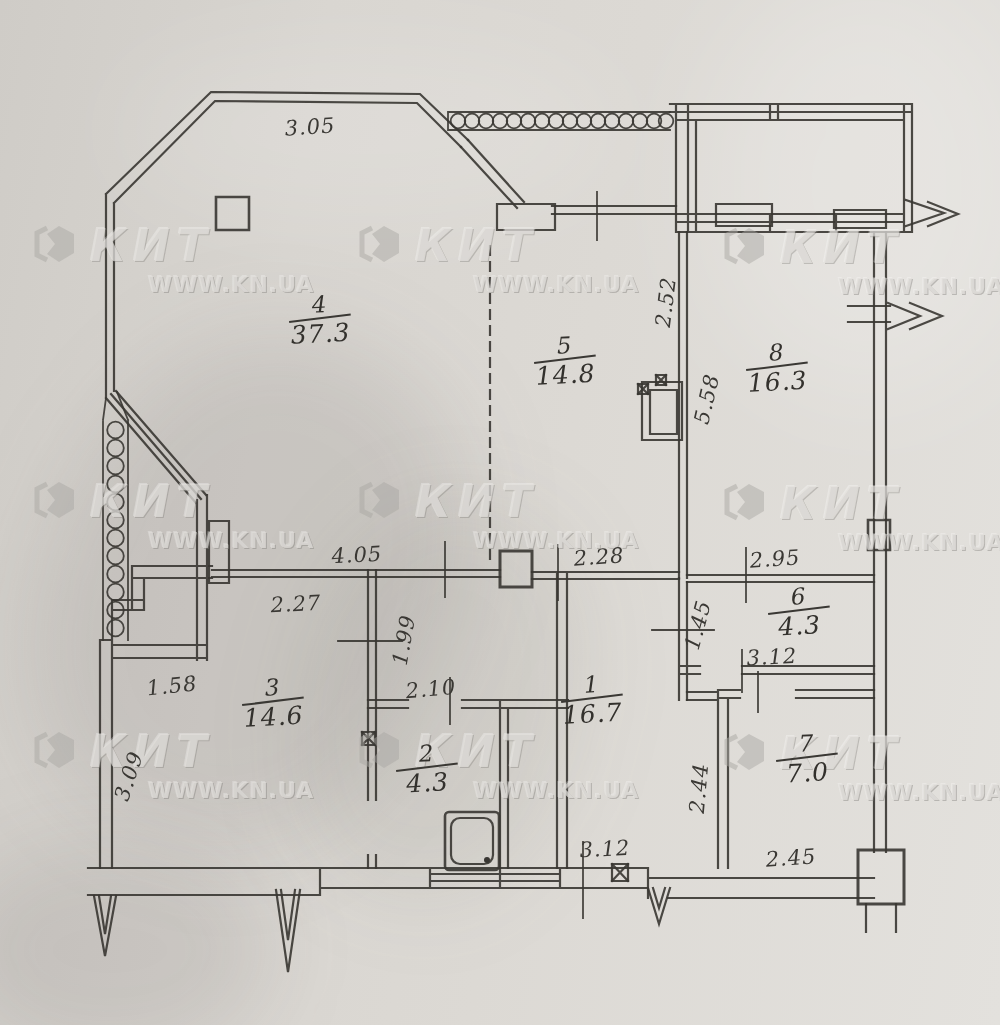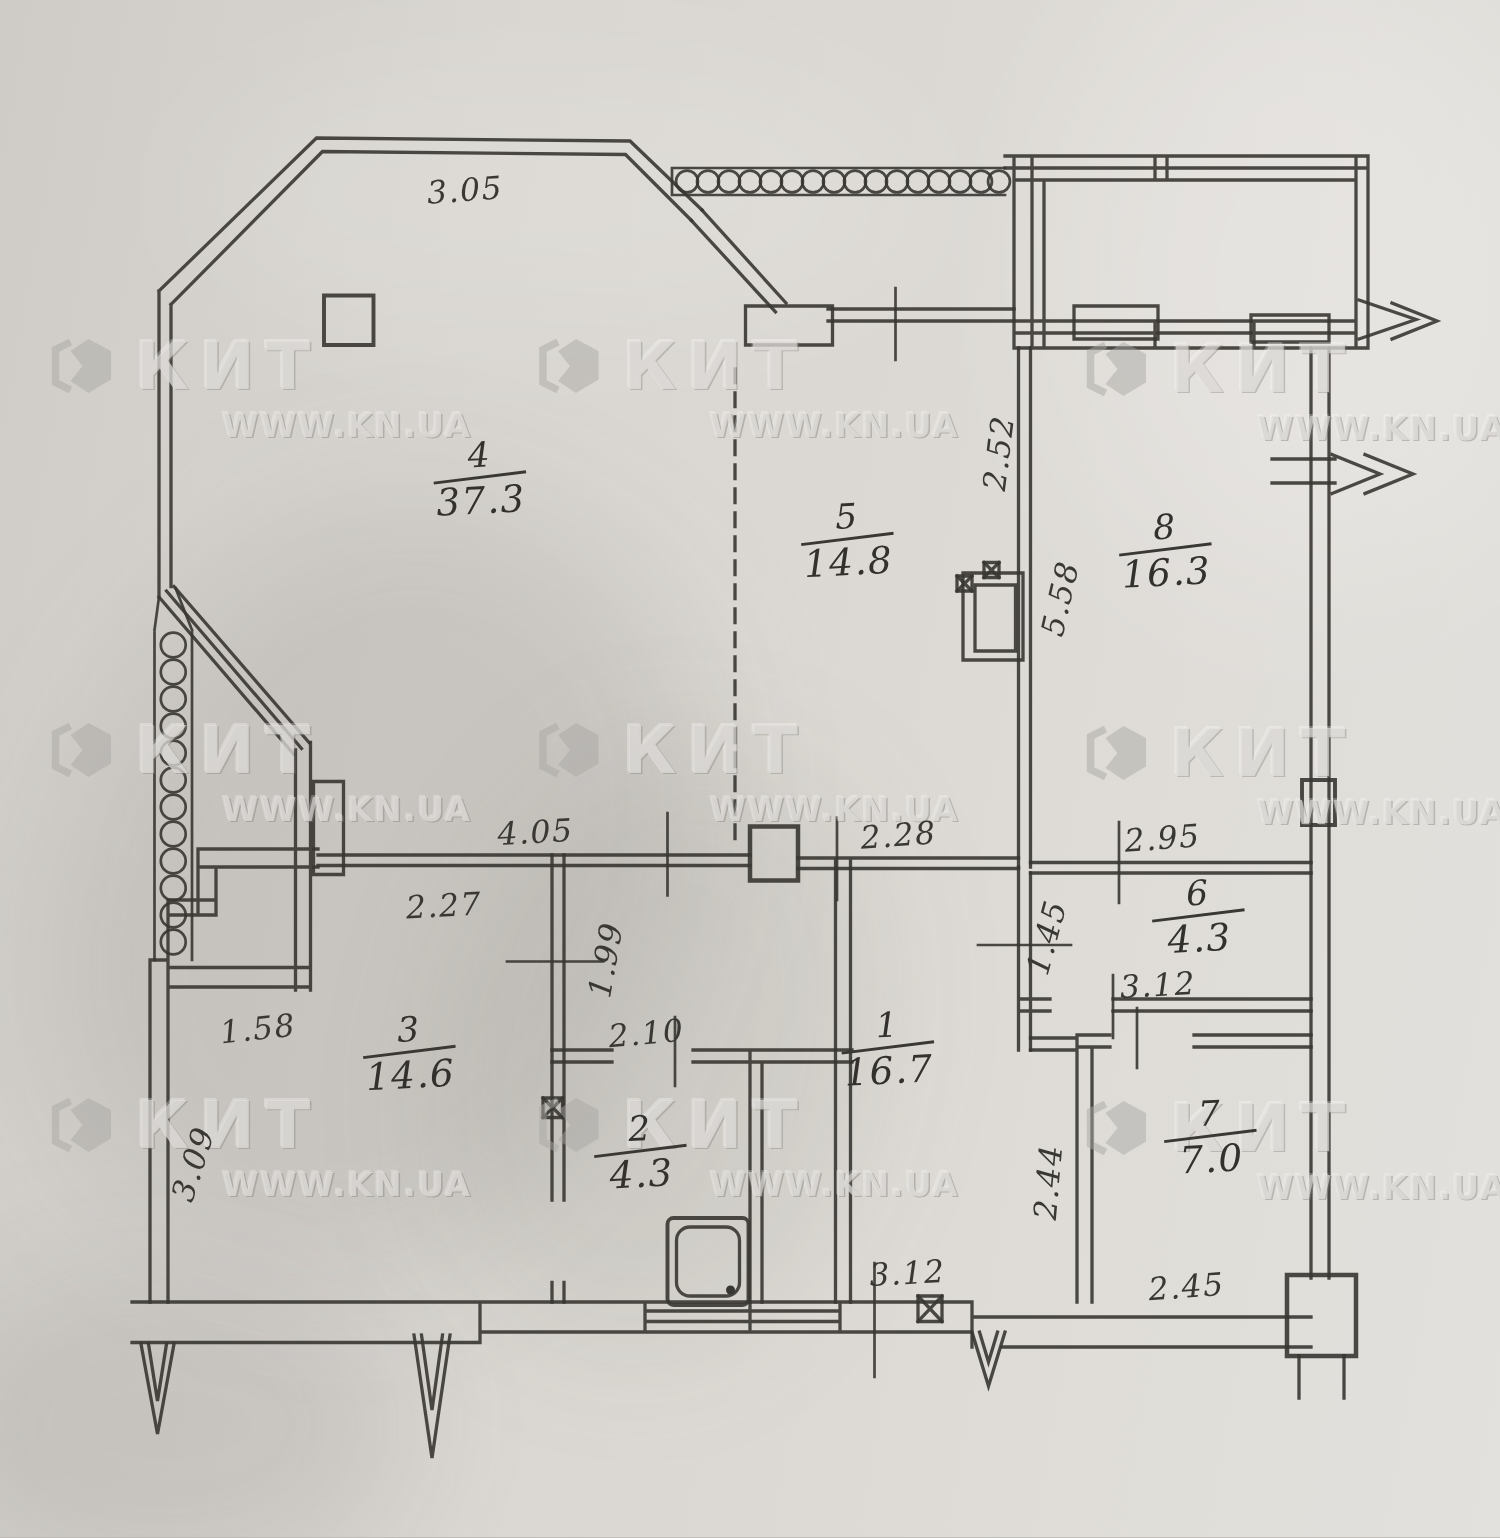--- a/index.html
+++ b/index.html
@@ -15,21 +15,21 @@
     filter:blur(60px);border-radius:50%;}
   .shade-d{left:-50px;top:840px;width:320px;height:220px;background:rgba(90,88,84,.13);
     filter:blur(42px);border-radius:50%;}
   .shade-e{left:120px;top:40px;width:500px;height:180px;background:rgba(255,255,255,.14);
     filter:blur(50px);border-radius:50%;}
   svg.plan{position:absolute;left:0;top:0;}
   svg.plan path,svg.plan line,svg.plan rect,svg.plan circle{vector-effect:non-scaling-stroke;}
 
   
   .watermark{position:absolute;width:260px;opacity:.85;pointer-events:none;}
-  .wm-line1{display:flex;align-items:center;gap:10px;height:48px;}
+  .wm-line1{display:flex;gap:10px;height:48px;font-style:italic;}
   .wm-brand{font-family:"DejaVu Sans","Liberation Sans",sans-serif;font-weight:bold;
     font-size:44px;letter-spacing:7px;color:rgba(228,226,222,.78);
     text-shadow:1px 1px 0 rgba(128,126,122,.45),-1px -1px 0 rgba(255,255,255,.35);}
   .wm-site{margin-left:118px;margin-top:4px;font-family:"DejaVu Sans","Liberation Sans",sans-serif;
     font-weight:bold;font-size:22px;letter-spacing:1px;color:rgba(226,224,220,.80);
     text-shadow:1px 1px 0 rgba(128,126,122,.5),-1px -1px 0 rgba(255,255,255,.3);}
   .wm-logo{display:inline-block;width:50px;height:48px;}
 
   
   .room-label{position:absolute;display:flex;flex-direction:column;align-items:center;

